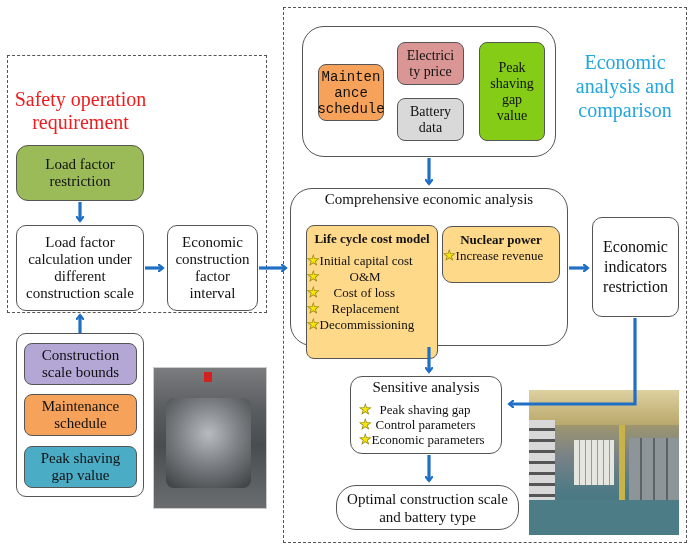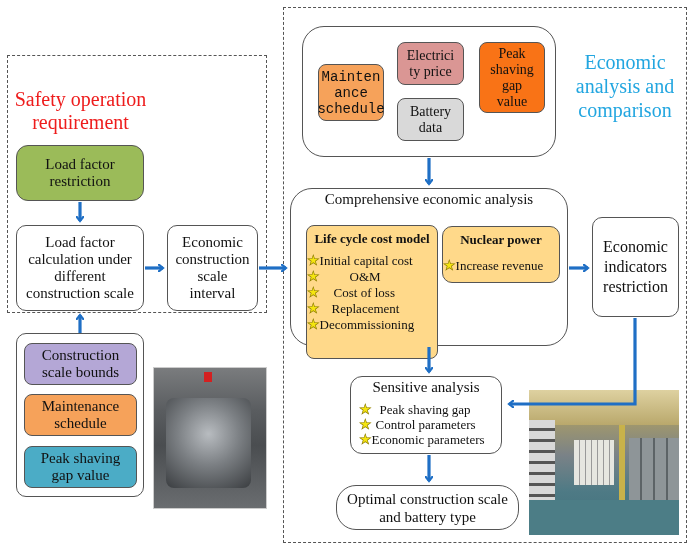--- a/index.html
+++ b/index.html
@@ -40,21 +40,21 @@
     <div>calculation under</div>
     <div>different</div>
     <div>construction scale</div>
   </div>
 </div>
 
 <div class="box" style="left:167px;top:225px;width:91px;height:86px;">
   <div>
     <div>Economic</div>
     <div>construction</div>
-    <div>scale</div>
+    <div>factor</div>
     <div>interval</div>
   </div>
 </div>
 
 <div class="box" style="left:16px;top:333px;width:128px;height:164px;"></div>
 <div class="cbox" style="left:24px;top:343px;width:113px;height:42px;background:#b4a7d6;">
   <div>
     <div>Construction</div>
     <div>scale bounds</div>
   </div>
@@ -96,42 +96,42 @@
     <div>Electrici</div>
     <div>ty price</div>
   </div>
 </div>
 <div class="cbox" style="left:397px;top:98px;width:67px;height:43px;background:#d9d9d9;font-size:14px;line-height:16px;">
   <div>
     <div>Battery</div>
     <div>data</div>
   </div>
 </div>
-<div class="cbox" style="left:479px;top:42px;width:66px;height:71px;background:#f97316;font-size:14px;line-height:16px;">
+<div class="cbox" style="left:479px;top:42px;width:66px;height:99px;background:#84cc16;font-size:14px;line-height:16px;">
   <div>
     <div>Peak</div>
     <div>shaving</div>
     <div>gap</div>
     <div>value</div>
   </div>
 </div>
 
 <div class="box" style="left:290px;top:188px;width:278px;height:158px;border-radius:22px;align-items:flex-start;">
   <div style="margin-top:2px;">Comprehensive economic analysis</div>
 </div>
 <div class="cbox" style="left:306px;top:225px;width:132px;height:134px;background:#ffd98a;display:block;text-align:left;font-size:13px;line-height:16px;">
   <div style="font-weight:bold;text-align:center;margin-top:5px;margin-bottom:6px;">Life cycle cost model</div>
   <div><span class="star">★</span><span>Initial capital cost</span></div>
   <div><span class="star">★</span><span style="margin-left:30px;">O&amp;M</span></div>
   <div><span class="star">★</span><span style="margin-left:14px;">Cost of loss</span></div>
   <div><span class="star">★</span><span style="margin-left:12px;">Replacement</span></div>
   <div><span class="star">★</span><span>Decommissioning</span></div>
 </div>
 <div class="cbox" style="left:442px;top:226px;width:118px;height:57px;background:#ffd98a;display:block;text-align:left;font-size:13px;line-height:16px;border-radius:10px;">
-  <div style="font-weight:bold;text-align:center;margin-top:5px;margin-bottom:10px;">Nuclear power</div>
+  <div style="font-weight:bold;text-align:center;margin-top:5px;">Nuclear power</div>
   <div><span class="star">★</span><span>Increase revenue</span></div>
 </div>
 
 <div class="box" style="left:592px;top:217px;width:87px;height:100px;font-size:16px;line-height:20px;">
   <div>
     <div>Economic</div>
     <div>indicators</div>
     <div>restriction</div>
   </div>
 </div>

